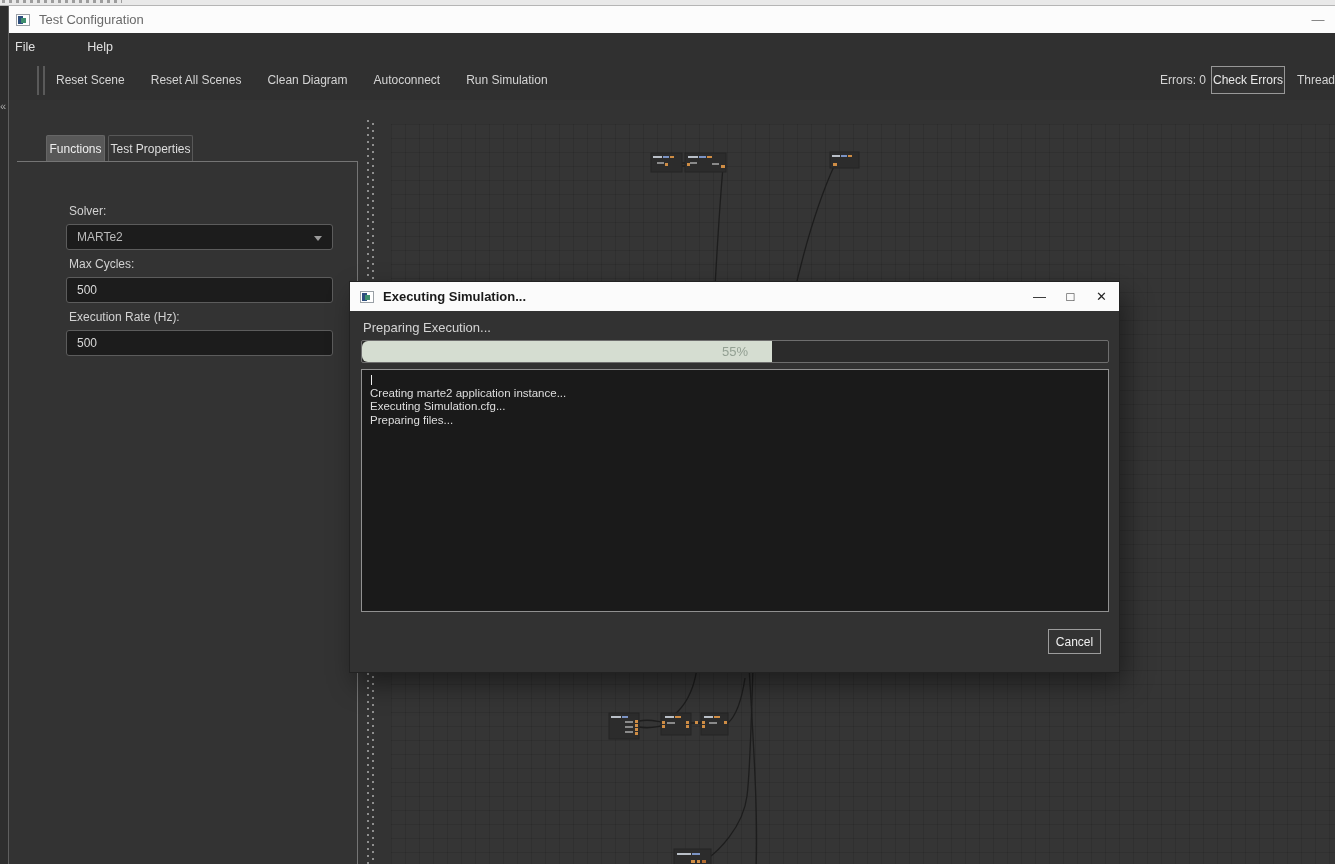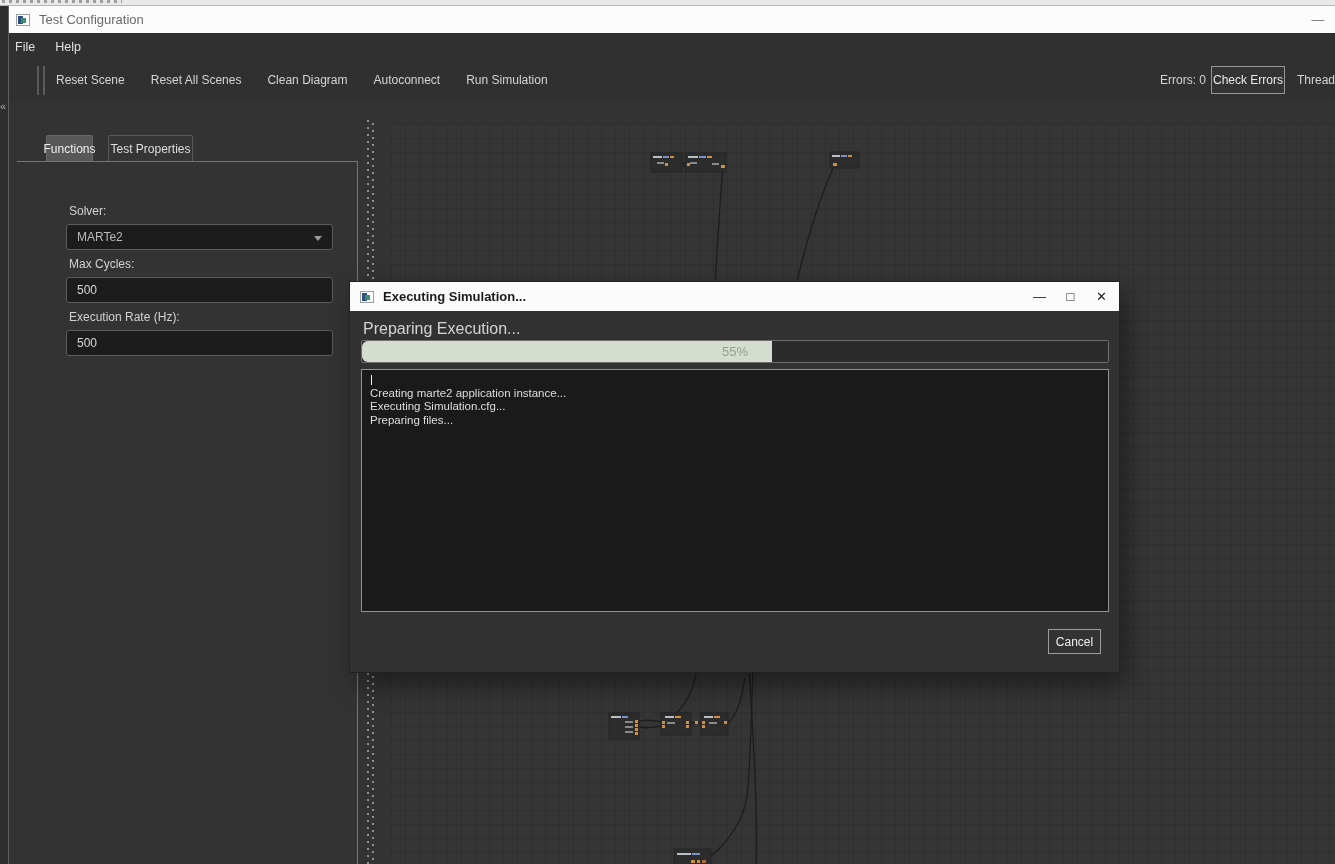--- a/index.html
+++ b/index.html
@@ -23,39 +23,39 @@
   .title-bar { position:absolute; left:0; top:0; width:100%; height:27px; background:#fcfcfc;
     display:flex; align-items:center; padding-left:7px; }
   .app-icon { width:14px; height:12px; background:#ffffff; border:1px solid #9aa0a6; position:relative; flex:none; }
   .app-icon::before { content:""; position:absolute; left:1px; top:1px; width:5px; height:8px; background:#2d4e7e; }
   .app-icon::after  { content:""; position:absolute; left:4px; top:3px; width:5px; height:5px; background:#3f8f6e; }
   .title-text { margin-left:9px; font-size:13px; color:#6a6a6a; }
   .win-min { position:absolute; right:2px; top:0; width:30px; height:27px; display:flex;
     align-items:center; justify-content:center; color:#777; font-size:13px; }
 
   .menu-bar { position:absolute; left:0; top:27px; width:100%; height:27px; background:#303030;
-    display:flex; align-items:center; }
+    display:flex; align-items:center;gap:32px; }
   .menu-item { font-size:12.5px; color:#e0e0e0; padding:0 10px; height:100%; display:flex; align-items:center; }
   .menu-item:first-child { padding-left:6px; }
 
   .toolbar { position:absolute; left:0; top:54px; width:100%; height:40px; background:#303030; }
   .tb-handle { position:absolute; left:28px; top:6px; width:8px; height:29px;
     border-left:2px solid #5a5a5a; border-right:2px solid #5a5a5a; }
   .tb-buttons { position:absolute; left:47px; top:0; height:40px; display:flex; align-items:center; gap:26px; }
   .tb-btn { font-size:12px; color:#d4d4d4; white-space:nowrap; }
   .tb-errors { position:absolute; left:1151px; top:13px; font-size:12px; color:#d4d4d4; }
   .tb-check { position:absolute; left:1202px; top:6px; width:74px; height:28px;
     border:1px solid #979797; background:#333333; color:#e8e8e8; font-size:12px;
     display:flex; align-items:center; justify-content:center; }
   .tb-thread { position:absolute; left:1288px; top:13px; font-size:12px; color:#d4d4d4; white-space:nowrap; }
 
   
   .tab { position:absolute; height:26px; display:flex; align-items:center; justify-content:center;
     font-size:12px; border-radius:2px 2px 0 0; }
-  .tab-active { left:37px; top:129px; width:47px; background:#585858; color:#eeeeee; border:1px solid #666; border-bottom:none; }
+  .tab-active { left:37px; top:129px; width:59px; background:#585858; color:#eeeeee; border:1px solid #666; border-bottom:none; }
   .tab-idle { left:99px; top:129px; width:85px; background:#353535; color:#dedede; border:1px solid #585858; border-bottom:none; }
   .side-panel { position:absolute; left:8px; top:155px; width:341px; height:709px;
     border-top:1px solid #757575; border-right:1px solid #757575; background:#333333; }
 
   fieldset.group { position:absolute; left:47px; top:177px; width:287px; height:181px;
     border:1px solid #6c6c6c; border-radius:3px; }
   fieldset.group legend { margin:0 auto; padding:0 8px; font-size:12px; color:#c9c9c9; }
   .fld-label { position:absolute; font-size:12px; color:#d2d2d2; }
   .fld-box { position:absolute; width:267px; height:26px; background:#1c1c1c;
     border:1px solid #5c5c5c; border-radius:3px; color:#d8d8d8; font-size:12px;
@@ -81,21 +81,21 @@
 
   
   .dialog { position:absolute; left:350px; top:282px; width:769px; height:390px; background:#323232;
     z-index:10; box-shadow:0 0 0 1px #222, 6px 12px 26px rgba(0,0,0,.45); }
   .dlg-titlebar { position:absolute; left:0; top:0; width:100%; height:29px; background:#fbfbfb;
     display:flex; align-items:center; padding-left:10px; }
   .dlg-title { margin-left:9px; font-size:13px; font-weight:600; color:#1a1a1a; }
   .dlg-controls { position:absolute; right:2px; top:0; height:29px; display:flex; }
   .dlg-ctl { width:31px; height:29px; display:flex; align-items:center; justify-content:center;
     color:#222; font-size:13px; }
-  .dlg-status { position:absolute; left:13px; top:38px; font-size:16px; color:#d4d4d4; }
+  .dlg-status { position:absolute; left:13px; top:38px; font-size:13px; color:#d4d4d4; }
   .progress { position:absolute; left:11px; top:58px; width:748px; height:23px; background:#2b2b2b;
     border:1px solid #6e6e6e; border-radius:2px; overflow:hidden; }
   .progress-fill { position:absolute; left:0; top:0; height:100%; background:#d5ddd1; border-radius:6px 0 0 6px; }
   .progress-label { position:absolute; left:0; top:0; width:100%; height:100%; display:flex;
     align-items:center; justify-content:center; font-size:13px; color:#93a093; }
   .log { position:absolute; left:11px; top:87px; width:748px; height:243px; background:#1a1a1a;
     border:1px solid #919191; padding:3px 8px; font-size:11.5px; line-height:13.5px; color:#dedede;
     overflow:hidden; }
   .log-cursor { color:#ffffff; }
   .dlg-cancel { position:absolute; right:18px; bottom:18px; width:53px; height:25px;

